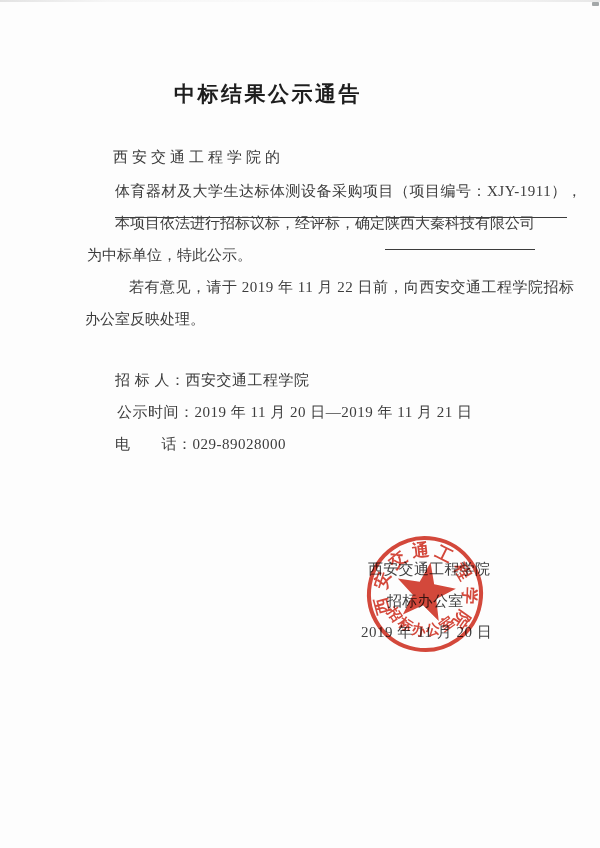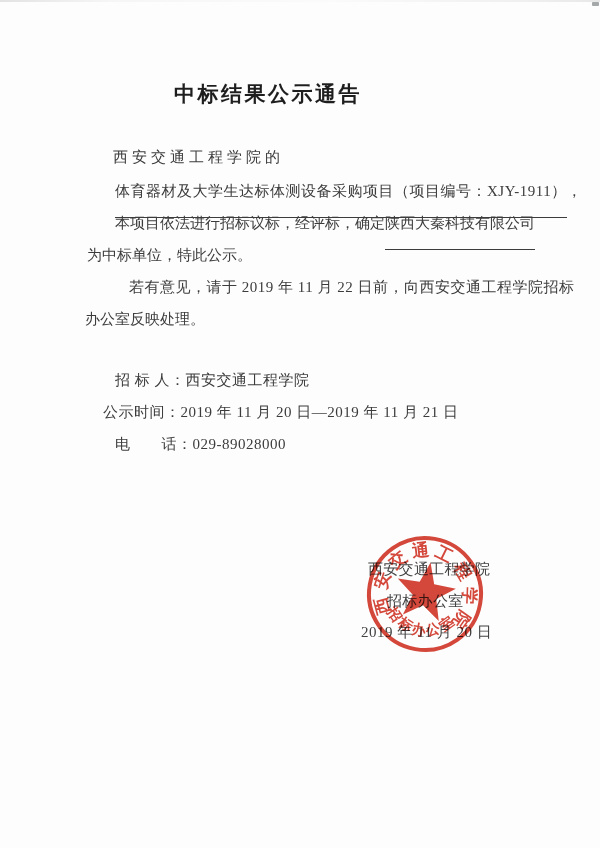--- a/index.html
+++ b/index.html
@@ -42,21 +42,21 @@
     border-bottom: 1px solid #3c3c3c;
     padding-bottom: 18px;
   }
   .intro        { left: 113px; top: 147px; text-align: center; }
   .project      { left: 115px; top: 181px; }
   .decision     { left: 115px; top: 213px; }
   .decision-ct  { left: 87px;  top: 245px; }
   .feedback-1   { left: 112px; top: 277px; margin-left: 17px; }
   .feedback-2   { left: 85px;  top: 309px; }
   .info-1       { left: 115px; top: 370px; }
-  .info-2       { left: 103px; top: 402px; }
+  .info-2       { left: 117px; top: 402px; }
   .info-3       { left: 115px; top: 434px; }
   .sig-line {
     position: absolute;
     font-size: 15px; color: #424242;
     white-space: nowrap; letter-spacing: 0.3px;
     z-index: 1;
   }
   .sig-org    { left: 368px; top: 560px; }
   .sig-office { left: 387px; top: 592px; }
   .sig-date   { left: 361px; top: 623px; letter-spacing: 0.5px; }

